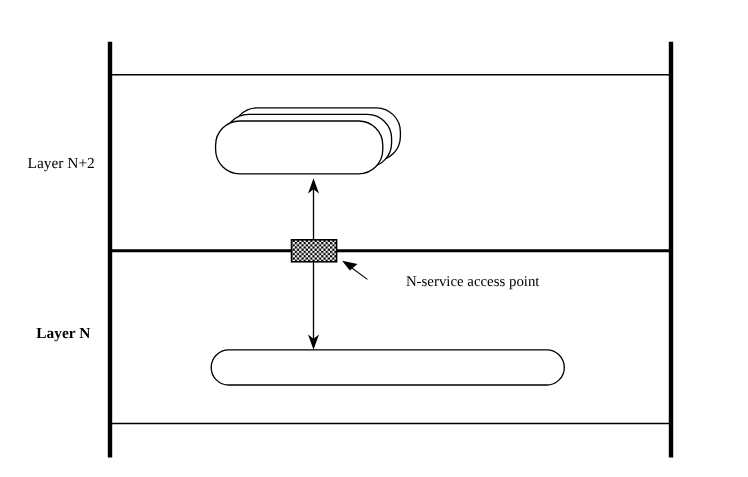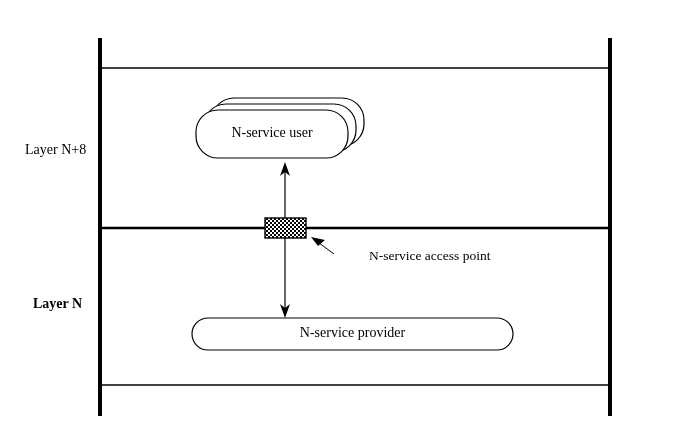--- a/index.html
+++ b/index.html
@@ -76,23 +76,21 @@
     <line x1="285" y1="170" x2="285" y2="312" stroke="#000" stroke-width="1.2"></line>
     <polygon points="285,162 280,176 285,172 290,176" fill="#000"></polygon>
     <polygon points="285,318 280,304 285,308 290,304" fill="#000"></polygon>
 
     <rect x="265" y="218" width="41" height="20" fill="url(#hatchPattern)" stroke="#000" stroke-width="1.4"></rect>
 
     <line x1="334" y1="254" x2="315" y2="240" stroke="#000" stroke-width="1"></line>
     <polygon points="311,237 325,240 318,246" fill="#000"></polygon>
   </svg>
 
-  <div class="layer-label" id="layer-np1-label">Layer N+8</div>
+  <div class="layer-label" id="layer-np1-label">Layer N+2</div>
 
   <div class="layer-label" id="layer-n-label">Layer N</div>
 
-  <div class="node-text" id="user-text">N-service user</div>
 
-  <div class="node-text" id="provider-text">N-service provider</div>
 
   <div class="node-text" id="sap-text">N-service access point</div>
 
 </div>
 
 </body></html>

